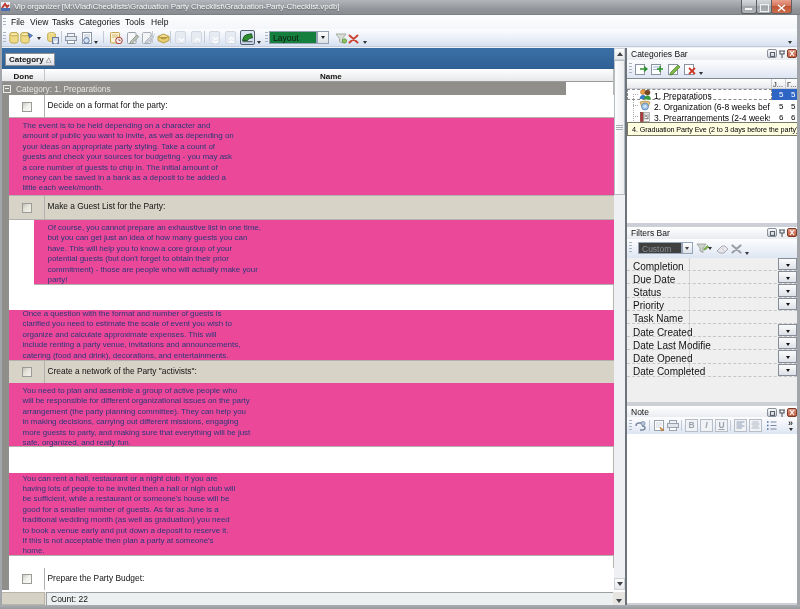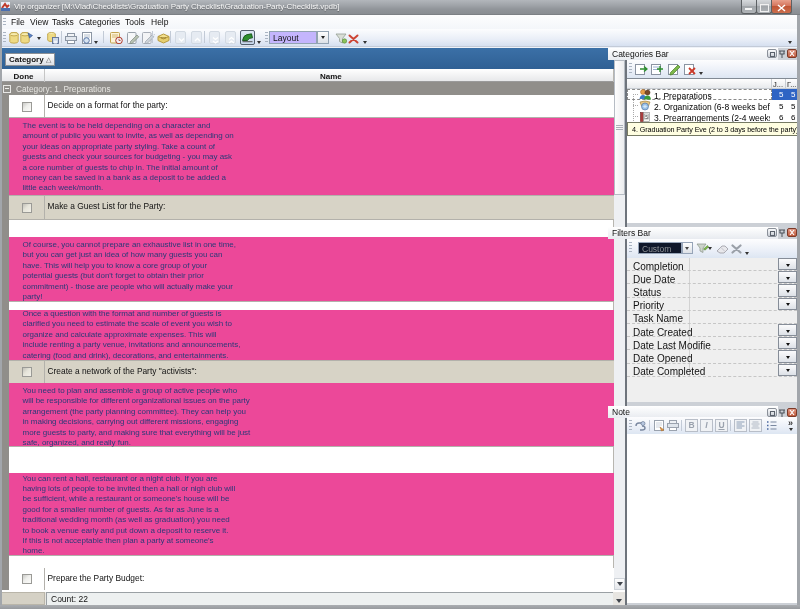--- a/index.html
+++ b/index.html
@@ -21,21 +21,21 @@
 .tsep{position:absolute;top:2px;width:1px;height:12px;background:#c2cad6;}
 .grip{position:absolute;width:3px;background-image:repeating-linear-gradient(#aab4c2 0 1px,transparent 1px 3px);}
 .tgb{width:11px;height:12.5px;border-radius:2px;background:#e6ebf2;border:1px solid #d2d9e2;box-sizing:border-box;}
 
 #main{left:2px;top:48px;width:612px;height:542px;background:#fff;overflow:hidden;}
 #blueband{left:0;top:0;width:612px;height:21px;background:linear-gradient(#3b70a7,#2f6094);}
 #cattab{left:3px;top:5px;width:50px;height:13px;background:linear-gradient(#ffffff,#dde0e5);border:1px solid #8a8f96;box-sizing:border-box;font-size:8px;font-weight:bold;color:#111;padding-left:3px;line-height:11px;}
 #colhdr{left:0;top:21px;width:612px;height:13px;background:linear-gradient(#ffffff,#e7e8ea);border-bottom:1px solid #9a9a9a;box-sizing:border-box;}
 .hdrtxt{position:absolute;top:23.5px;font-size:8px;font-weight:bold;color:#111;}
 #indcol{left:0;top:34px;width:7px;height:508px;background:#908e8a;}
-.grow{position:absolute;left:0;width:612px;background:#908e8a;color:#e6e5e1;font-size:8.3px;}
+.grow{position:absolute;left:0;width:564px;background:#908e8a;color:#e6e5e1;font-size:8.3px;}
 .grow .gt{position:absolute;left:14px;top:1.5px;white-space:nowrap;}
 .gbox{position:absolute;left:2px;top:3px;width:6px;height:6px;border:1px solid #e8e8e6;}
 .gbox i{position:absolute;left:1px;top:2px;width:4px;height:1px;background:#efefed;}
 .trow{position:absolute;left:7px;width:605px;background:#fff;border-bottom:1px solid #b3b1ab;box-sizing:border-box;}
 .trow.tan{background:#d7d3c6;}
 .trow .vline{position:absolute;left:35px;top:0;bottom:0;width:1px;background:#b3b1ab;}
 .trow .ttl{position:absolute;left:38.5px;top:5px;font-size:8.4px;color:#111;white-space:nowrap;}
 .cb{position:absolute;left:13px;width:10px;height:10px;background:linear-gradient(135deg,#c9c9c6,#efefec 45%,#fbfbf9);border:1px solid #9a9a96;box-sizing:border-box;}
 .tan .cb{background:linear-gradient(135deg,#c2c0b8,#e6e4da 45%,#f2f0e8);}
 .drow{position:absolute;left:7px;width:605px;background:#ec4899;border-bottom:1px solid #b3b1ab;box-sizing:border-box;}
@@ -50,21 +50,21 @@
 #status{left:0;top:592px;width:800px;height:13px;background:#e7e5e1;}
 #statl{left:0;top:592px;width:45px;height:13px;background:#d5d1c5;border:1px solid #b9b5a9;box-sizing:border-box;}
 #statc{left:46px;top:592px;width:567px;height:13px;background:#edf0f0;border-top:1px solid #9aa0a4;border-left:1px solid #9aa0a4;box-sizing:border-box;font-size:8.5px;color:#111;padding:1px 0 0 4px;}
 
 #bleft{left:0;top:15px;width:2px;height:590px;background:#a2a6ab;}
 #bright{left:797px;top:15px;width:3px;height:590px;background:#a2a6ab;}
 #bbot{left:0;top:605px;width:800px;height:4px;background:linear-gradient(#aaadb1,#979a9e);}
 
 #sbborder{left:625px;top:48px;width:2px;height:557px;background:#6e747c;}
 #sidebar{left:627px;top:48px;width:170px;height:557px;background:#ccd0d6;}
-.ptitle{position:absolute;left:608px;width:170px;height:12px;background:linear-gradient(#ffffff,#e8ebf0);font-size:8.5px;color:#111;text-align:center;}
+.ptitle{position:absolute;left:627px;width:170px;height:12px;background:linear-gradient(#ffffff,#e8ebf0);font-size:8.5px;color:#111;text-align:center;}
 .ptitle span{position:absolute;left:4px;top:1px;}
 .pbtn{position:absolute;width:10px;height:9px;border-radius:2px;box-sizing:border-box;}
 .ptool{position:absolute;left:627px;width:170px;background:linear-gradient(#fdfdfe,#e9eef7 65%,#dde6f2);}
 .nbtn{width:13px;height:13px;border:1px solid #b8bec8;background:#f0f2f5;box-sizing:border-box;font-size:8.5px;font-weight:bold;color:#9aa2ae;text-align:center;line-height:11px;}
 .frow{position:absolute;left:627px;width:170px;height:13.2px;border-bottom:1px dashed #c6c6c6;box-sizing:border-box;}
 .frow .fl{position:absolute;left:6px;top:2.5px;font-size:10px;color:#111;white-space:nowrap;}
 .fbtn{position:absolute;left:151px;top:0px;width:19px;height:12.2px;background:linear-gradient(#fbfbfc,#dde1e7);border:1px solid #868d98;box-sizing:border-box;}
 .fbtn:after{content:"";position:absolute;left:6.5px;top:4.5px;width:0;height:0;border-left:2.5px solid transparent;border-right:2.5px solid transparent;border-top:3.5px solid #111;}
 </style>
 </head>
@@ -165,21 +165,21 @@
 <div class="abs tgb" style="left:224.5px;top:31px;"><svg width="11" height="12">
       <path d="M3 5.5 L5.5 3.5 L8 5.5 M3 9 L5.5 7 L8 9" stroke="#fff" stroke-width="1.3" fill="none"></path>
     </svg></div>
 <div class="abs" style="left:240px;top:30px;width:15px;height:15px;border:1px solid #55606e;border-radius:2px;background:linear-gradient(#dfe8f4,#c8d8ee);box-sizing:border-box;"></div>
 <svg class="abs" style="left:242px;top:33px" width="11" height="10">
     <path d="M0.5 7.5 Q1.5 2.5 4.5 1.8 L9.5 0.8 L10.5 4.8 Q6.5 4.8 5.5 7.5 Z" fill="#2e8f2e" stroke="#145016" stroke-width=".9"></path>
     <path d="M0.5 8.7 H10.5" stroke="#444" stroke-width=".9"></path>
   </svg>
 <div class="arrow" style="left:257px;top:41px;border-left:2.5px solid transparent;border-right:2.5px solid transparent;border-top:3px solid #333;"></div>
 <div class="grip" style="left:265px;top:32px;height:11px;"></div>
-<div class="abs" style="left:269px;top:31px;width:48px;height:13px;background:#c4b5fd;border:1px solid #93a3b3;box-sizing:border-box;font-size:8.5px;color:#111;padding:1px 0 0 3px;">Layout</div>
+<div class="abs" style="left:269px;top:31px;width:48px;height:13px;background:#15803d;border:1px solid #93a3b3;box-sizing:border-box;font-size:8.5px;color:#111;padding:1px 0 0 3px;">Layout</div>
 <div class="abs" style="left:317px;top:31px;width:12px;height:13px;background:linear-gradient(#fdfdfd,#dde1e7);border:1px solid #93a3b3;box-sizing:border-box;"></div>
 <div class="arrow" style="left:320.5px;top:36px;border-left:2.5px solid transparent;border-right:2.5px solid transparent;border-top:3.5px solid #222;"></div>
 <svg class="abs" style="left:335px;top:33px" width="12" height="11">
     <path d="M1 1 H11 L7.5 5.5 V10 L4.5 8.5 V5.5 Z" fill="#d9ded6" stroke="#949e94" stroke-width=".8"></path>
     <circle cx="9.5" cy="8" r="2.2" fill="#8cc25a" stroke="#568834" stroke-width=".6"></circle>
   </svg>
 <svg class="abs" style="left:348px;top:34px" width="11" height="10">
     <path d="M1.5 1.5 L9.5 8.5 M9.5 1.5 L1.5 8.5" stroke="#cc4434" stroke-width="2" stroke-linecap="round"></path>
   </svg>
 <div class="arrow" style="left:363px;top:41px;border-left:2.5px solid transparent;border-right:2.5px solid transparent;border-top:3px solid #333;"></div>
@@ -207,21 +207,21 @@
       <span class="ttl">Decide on a format for the party:</span>
     </div>
   <div class="drow" style="top:70px;height:78px;">
       <span class="dt" style="top:3px">The event is to be held depending on a character and<br>amount of public you want to invite, as well as depending on<br>your ideas on appropriate party styling. Take a count of<br>guests and check your sources for budgeting - you may ask<br>a core number of guests to chip in. The initial amount of<br>money can be saved in a bank as a deposit to be added a<br>little each week/month.</span>
     </div>
   <div class="trow tan" style="top:148px;height:24px;">
       <span class="cb" style="top:7px"></span>
       <span class="vline"></span>
       <span class="ttl">Make a Guest List for the Party:</span>
     </div>
-  <div class="drow" style="top:189px;height:65px;">
+  <div class="drow" style="top:172px;height:65px;margin-left:25px;">
       <span class="dt" style="top:3px">Of course, you cannot prepare an exhaustive list in one time,<br>but you can get just an idea of how many guests you can<br>have. This will help you to know a core group of your<br>potential guests (but don't forget to obtain their prior<br>commitment) - those are people who will actually make your<br>party!</span>
     </div>
   <div class="drow" style="top:262px;height:51px;">
       <span class="dt" style="top:-1px">Once a question with the format and number of guests is<br>clarified you need to estimate the scale of event you wish to<br>organize and calculate approximate expenses. This will<br>include renting a party venue, invitations and announcements,<br>catering (food and drink), decorations, and entertainments.</span>
     </div>
   <div class="trow tan" style="top:313px;height:33px;">
       <span class="cb" style="top:6px"></span>
       <span class="vline"></span>
       <span class="ttl">Create a network of the Party "activists":</span>
     </div>
@@ -340,21 +340,21 @@
 <div class="abs" style="left:770px;top:231px;width:3px;height:3px;border:1px solid #5a616b;"></div>
 <svg class="abs" style="left:778px;top:228px" width="8" height="10">
     <path d="M1 2 H7 M2 2 V5 M6 2 V5 M1.5 5 H6.5 M4 5 V9" stroke="#4a5058" stroke-width="1" fill="none"></path>
   </svg>
 <div class="pbtn" style="left:787px;top:228px;width:10px;height:9px;background:linear-gradient(#e09884,#c05a3c);border:1px solid #7c3a28;"></div>
 <svg class="abs" style="left:789px;top:229px" width="6" height="7">
     <path d="M1 1 L5 6 M5 1 L1 6" stroke="#fff" stroke-width="1.2"></path>
   </svg>
 <div class="ptool" style="top:239px;height:19px;"></div>
 <div class="grip" style="left:629px;top:242px;height:12px;"></div>
-<div class="abs" style="left:638px;top:242px;width:44px;height:12px;background:#0f172a;border:1px solid #96a4b8;box-sizing:border-box;font-size:8.5px;color:#8d9196;padding:1px 0 0 3px;">Custom</div>
+<div class="abs" style="left:638px;top:242px;width:44px;height:12px;background:#404040;border:1px solid #96a4b8;box-sizing:border-box;font-size:8.5px;color:#8d9196;padding:1px 0 0 3px;">Custom</div>
 <div class="abs" style="left:682px;top:242px;width:11px;height:12px;background:linear-gradient(#fdfdfd,#dde1e7);border:1px solid #96a4b8;box-sizing:border-box;"></div>
 <div class="arrow" style="left:685px;top:246.5px;border-left:2.5px solid transparent;border-right:2.5px solid transparent;border-top:3px solid #444;"></div>
 <svg class="abs" style="left:696px;top:243px" width="13" height="11">
     <path d="M1 1 H10 L7 5 V9.5 L4 8 V5 Z" fill="#cdd4cb" stroke="#8a948a" stroke-width=".7"></path>
     <path d="M7.5 6 L11.5 2.5 L12.5 4 L9 7.2 Z" fill="#7cb84a" stroke="#4a7c28" stroke-width=".5"></path>
   </svg>
 <div class="arrow" style="left:708px;top:247px;border-left:2.5px solid transparent;border-right:2.5px solid transparent;border-top:3px solid #333;"></div>
 <svg class="abs" style="left:716px;top:244px" width="13" height="10">
     <path d="M1 7 L6 2 H9 L12 5 L8 9 H4 Z" fill="#e8e8ec" stroke="#9a9aa2" stroke-width=".8"></path>
     <path d="M5 3.5 L9 7.5" stroke="#b8b8c0" stroke-width=".8"></path>

